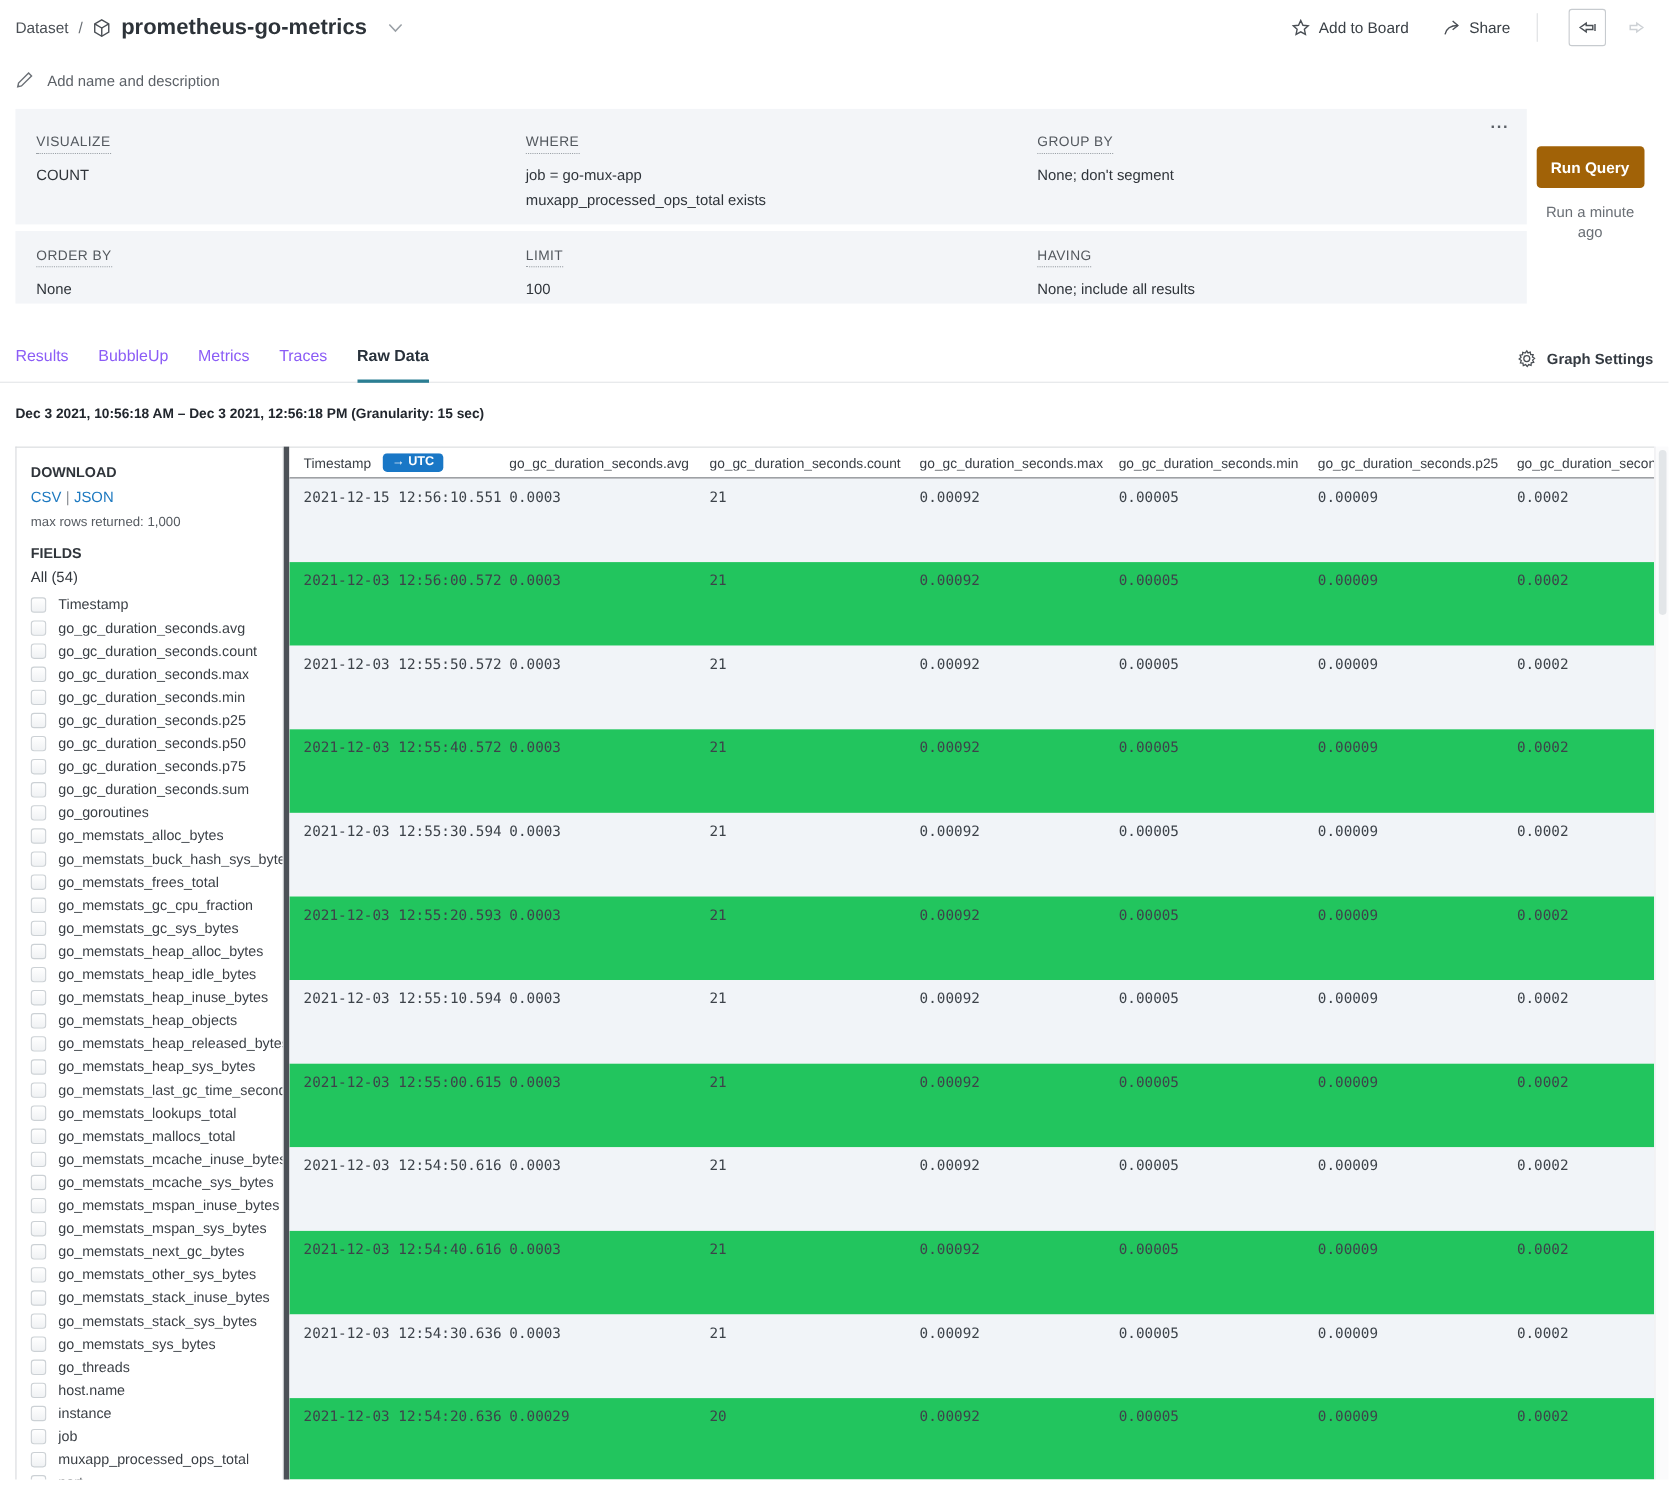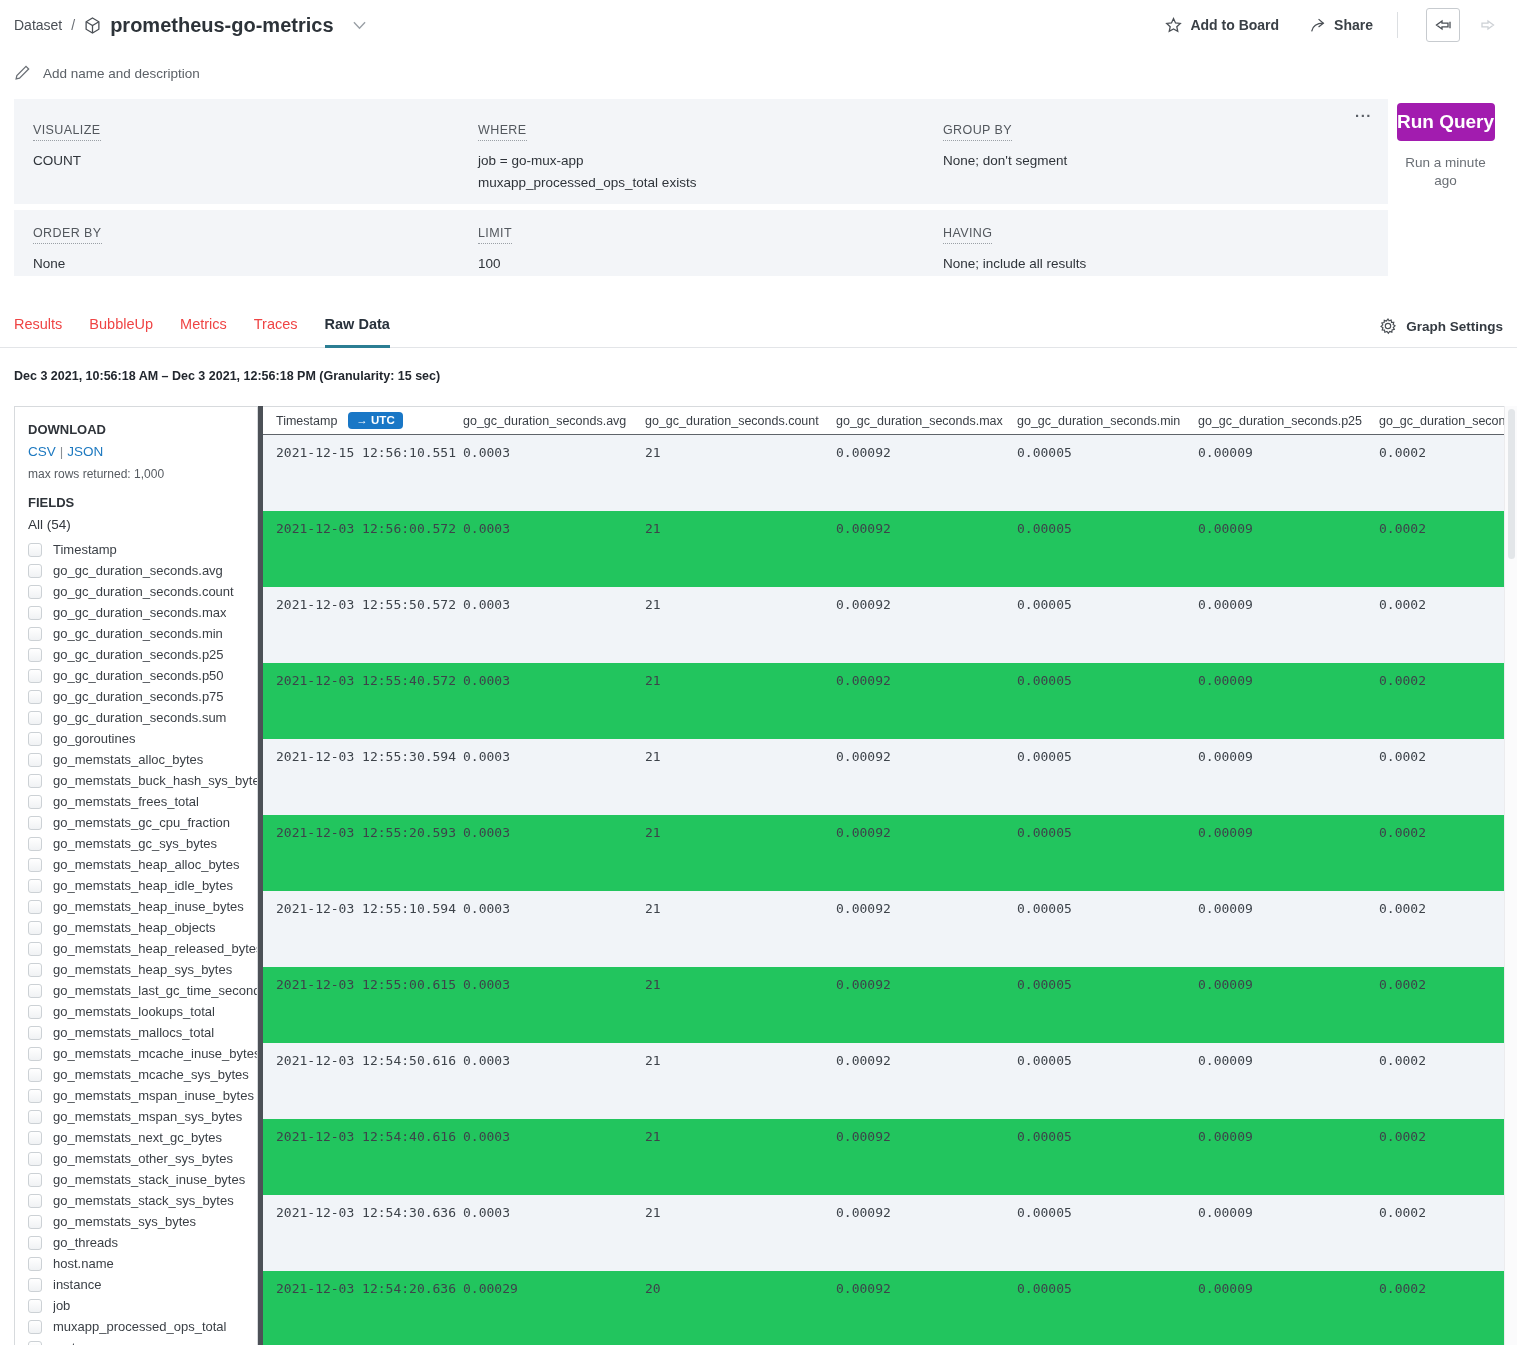--- a/index.html
+++ b/index.html
@@ -6,21 +6,21 @@
   html,body { width:1517px; height:1357px; overflow:hidden; background:#fff;
     font-family:"Liberation Sans", sans-serif; color:#33383e; }
 
   
   .topbar { display:flex; align-items:center; height:50px; padding:0 13px 0 14px; }
   .crumb { display:flex; align-items:center; gap:9px; font-size:14px; color:#4a4f55; }
   .crumb .ds-name { font-weight:700; color:#2d3339; font-size:20px; }
   .crumb .sep { color:#6a6f75; }
   .icon { display:inline-flex; align-items:center; justify-content:center; }
   .spacer { flex:1; }
-  .tb-action { display:flex; align-items:center; gap:8px; font-size:14px; font-weight:700;
+  .tb-action { display:flex; align-items:center; gap:8px; font-size:14px; font-weight:400;
     color:#3a4046; margin-left:30px; cursor:pointer; }
   .tb-divider { width:1px; height:26px; background:#dcdfe2; margin:0 18px 0 24px; }
   .dropdown { display:flex; align-items:center; justify-content:space-between; width:238px;
     height:36px; border:1px solid #c7cbcf; border-radius:3px; padding:0 12px 0 13px;
     font-size:14px; color:#33383e; cursor:pointer; }
   .nav-btn { width:34px; height:34px; border:1px solid #c7cbcf; border-radius:3px;
     display:flex; align-items:center; justify-content:center; margin-left:10px; background:#fff; cursor:pointer; }
   .nav-btn.disabled { border:none; cursor:default; }
 
   
@@ -33,30 +33,30 @@
   .qrow { background:#f3f5f8; display:grid; grid-template-columns:445px 465px 1fr; position:relative; }
   .qrow1 { height:105px; padding-top:21px; margin-bottom:6px; }
   .qrow2 { height:66px; padding-top:13px; }
   .qcell { padding-left:19px; }
   .qlabel { display:inline-block; font-size:12.5px; letter-spacing:.4px; color:#53585e;
     border-bottom:1px dotted #9aa0a6; padding-bottom:3px; cursor:pointer; }
   .qvalue { margin-top:9px; font-size:13.5px; color:#2f343a; line-height:1.65; }
   .qdots { position:absolute; top:4px; right:16px; font-size:15px; font-weight:700;
     color:#5a5f66; letter-spacing:1.5px; cursor:pointer; }
   .run-col { flex:1; display:flex; flex-direction:column; align-items:center; padding-top:4px; }
-  .run-btn { width:98px; height:38px; background:#a21caf; border:none; border-radius:4px;
-    color:#fff; font-family:"Liberation Sans",sans-serif; font-size:19px; font-weight:700; cursor:pointer; }
+  .run-btn { width:98px; height:38px; background:#a16207; border:none; border-radius:4px;
+    color:#fff; font-family:"Liberation Sans",sans-serif; font-size:14px; font-weight:700; cursor:pointer;margin-top:30px; }
   .last-run { margin-top:13px; width:106px; text-align:center; font-size:13.5px;
     color:#6a6f75; line-height:1.3; }
 
   
   .tabs-row { display:flex; align-items:flex-end; margin-top:26px; padding:0 14px;
     border-bottom:1px solid #e3e5e8; height:46px; }
   .tabs { display:flex; align-items:flex-end; gap:27px; }
-  .tab { font-size:14.5px; color:#ef4444; padding-bottom:13px; border-bottom:3px solid transparent;
+  .tab { font-size:14.5px; color:#8b5cf6; padding-bottom:13px; border-bottom:3px solid transparent;
     margin-bottom:-1px; cursor:pointer; }
   .tab.active { color:#28313b; font-weight:700; border-bottom-color:#2b7e93;margin-top:41px; }
   .graph-settings { margin-left:auto; display:flex; align-items:center; gap:9px;
     font-size:13.5px; font-weight:700; color:#343a41; padding-bottom:12px; cursor:pointer; }
 
   
   .time-header { padding:21px 14px 0; font-size:12.5px; font-weight:700; color:#22272e; }
 
   
   .main { display:flex; margin-top:23px; height:939px; }

